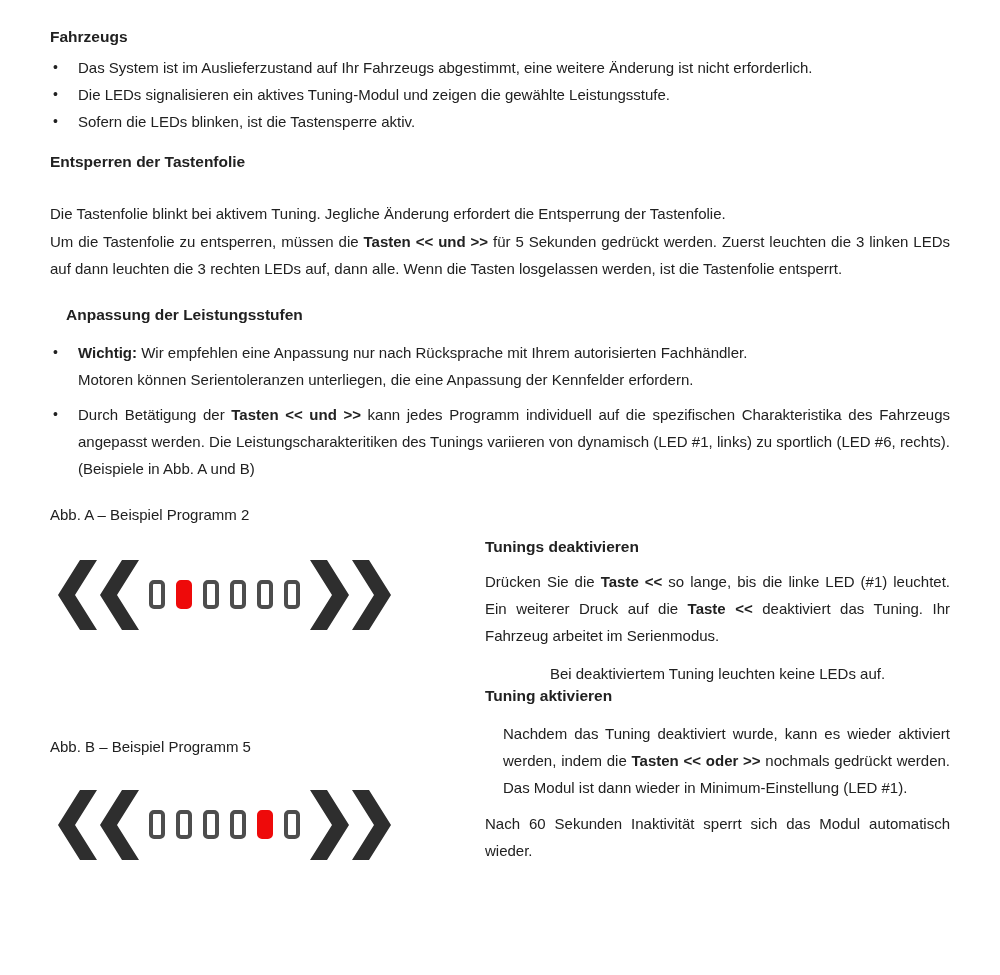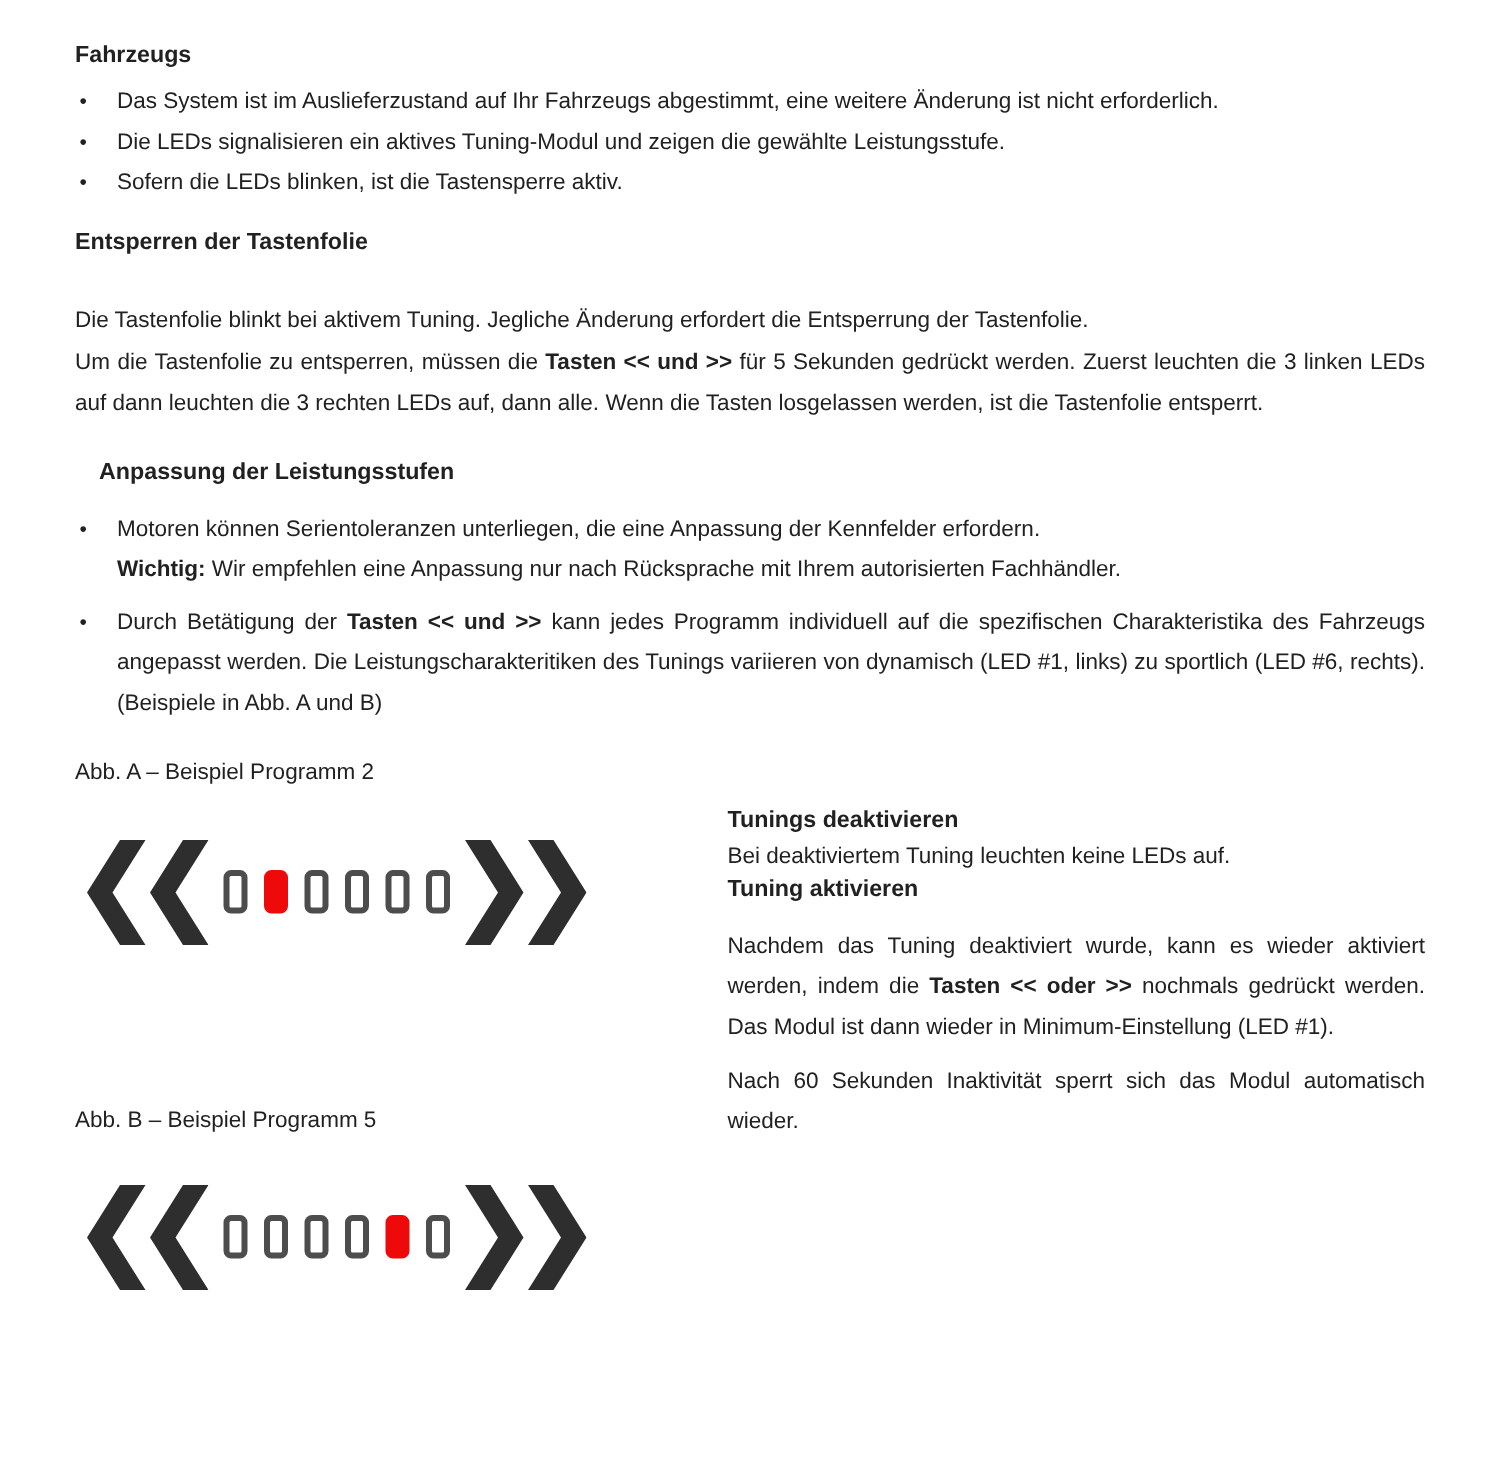--- a/index.html
+++ b/index.html
@@ -94,23 +94,23 @@
   .right-col {
     position: absolute;
     left: 485px; top: 56px;
     width: 465px;
   }
   .right-col p {
     margin: 0;
     line-height: 27px;
   }
   .right-col .p1 { margin-top: 12px; }
-  .right-col .p2 { margin-top: 1px; }
+  .right-col .p2 { margin-top: 11px; text-align: center; }
   .right-col .h2nd { }
-  .right-col .p3 { margin-top: 15px; }
+  .right-col .p3 { margin-top: 15px; margin-left: 18px; }
   .right-col .p4 { margin-top: 9px; }
 </style>
 </head>
 <body>
 
 <div class="content">
 
   <h3 class="h-hinweise">Fahrzeugs</h3>
   <ul class="bullets">
     <li>
@@ -130,22 +130,22 @@
   <h3 class="h-entsperren">Entsperren der Tastenfolie</h3>
   <div class="para-block">
     <div>Die Tastenfolie blinkt bei aktivem Tuning. Jegliche Änderung erfordert die Entsperrung der Tastenfolie.</div>
     <div class="just">Um die Tastenfolie zu entsperren, müssen die <b>Tasten &lt;&lt; und &gt;&gt;</b> für 5 Sekunden gedrückt werden. Zuerst leuchten die 3 linken LEDs auf dann leuchten die 3 rechten LEDs auf, dann alle. Wenn die Tasten losgelassen werden, ist die Tastenfolie entsperrt.</div>
   </div>
 
   <h3 class="h-anpassung">Anpassung der Leistungsstufen</h3>
   <ul class="bullets spaced">
     <li>
       <span class="mk">•</span>
+      <div><b>Wichtig:</b> Wir empfehlen eine Anpassung nur nach Rücksprache mit Ihrem autorisierten Fachhändler.</div>
       <div>Motoren können Serientoleranzen unterliegen, die eine Anpassung der Kennfelder erfordern.</div>
-      <div><b>Wichtig:</b> Wir empfehlen eine Anpassung nur nach Rücksprache mit Ihrem autorisierten Fachhändler.</div>
     </li>
     <li>
       <span class="mk">•</span>
       <span>Durch Betätigung der <b>Tasten &lt;&lt; und &gt;&gt;</b> kann jedes Programm individuell auf die spezifischen Charakteristika des Fahrzeugs angepasst werden. Die Leistungscharakteritiken des Tunings variieren von dynamisch (LED #1, links) zu sportlich (LED #6, rechts).(Beispiele in Abb. A und B)</span>
     </li>
   </ul>
 
 </div>
 
 <div class="bottom">
@@ -195,20 +195,21 @@
     <span class="chev">
       <svg width="81" height="70" viewBox="0 0 81 70" fill="currentColor" aria-hidden="true">
         <polygon points="0,0 17,0 39,35 17,70 0,70 22,35"></polygon>
         <polygon points="42,0 59,0 81,35 59,70 42,70 64,35"></polygon>
       </svg>
     </span>
   </div>
 
   <div class="right-col">
     <h3>Tunings deaktivieren</h3>
+    <p class="p1 just">Drücken Sie die <b>Taste &lt;&lt;</b> so lange, bis die linke LED (#1) leuchtet. Ein weiterer Druck auf die <b>Taste &lt;&lt;</b> deaktiviert das Tuning. Ihr Fahrzeug arbeitet im Serienmodus.</p>
     <p class="p2">Bei deaktiviertem Tuning leuchten keine LEDs auf.</p>
 
     <h3 class="h2nd">Tuning aktivieren</h3>
     <p class="p3 just">Nachdem das Tuning deaktiviert wurde, kann es wieder aktiviert werden, indem die <b>Tasten &lt;&lt; oder &gt;&gt;</b> nochmals gedrückt werden. Das Modul ist dann wieder in Minimum-Einstellung (LED #1).</p>
     <p class="p4 just">Nach 60 Sekunden Inaktivität sperrt sich das Modul automatisch wieder.</p>
   </div>
 
 </div>
 
 </body></html>

